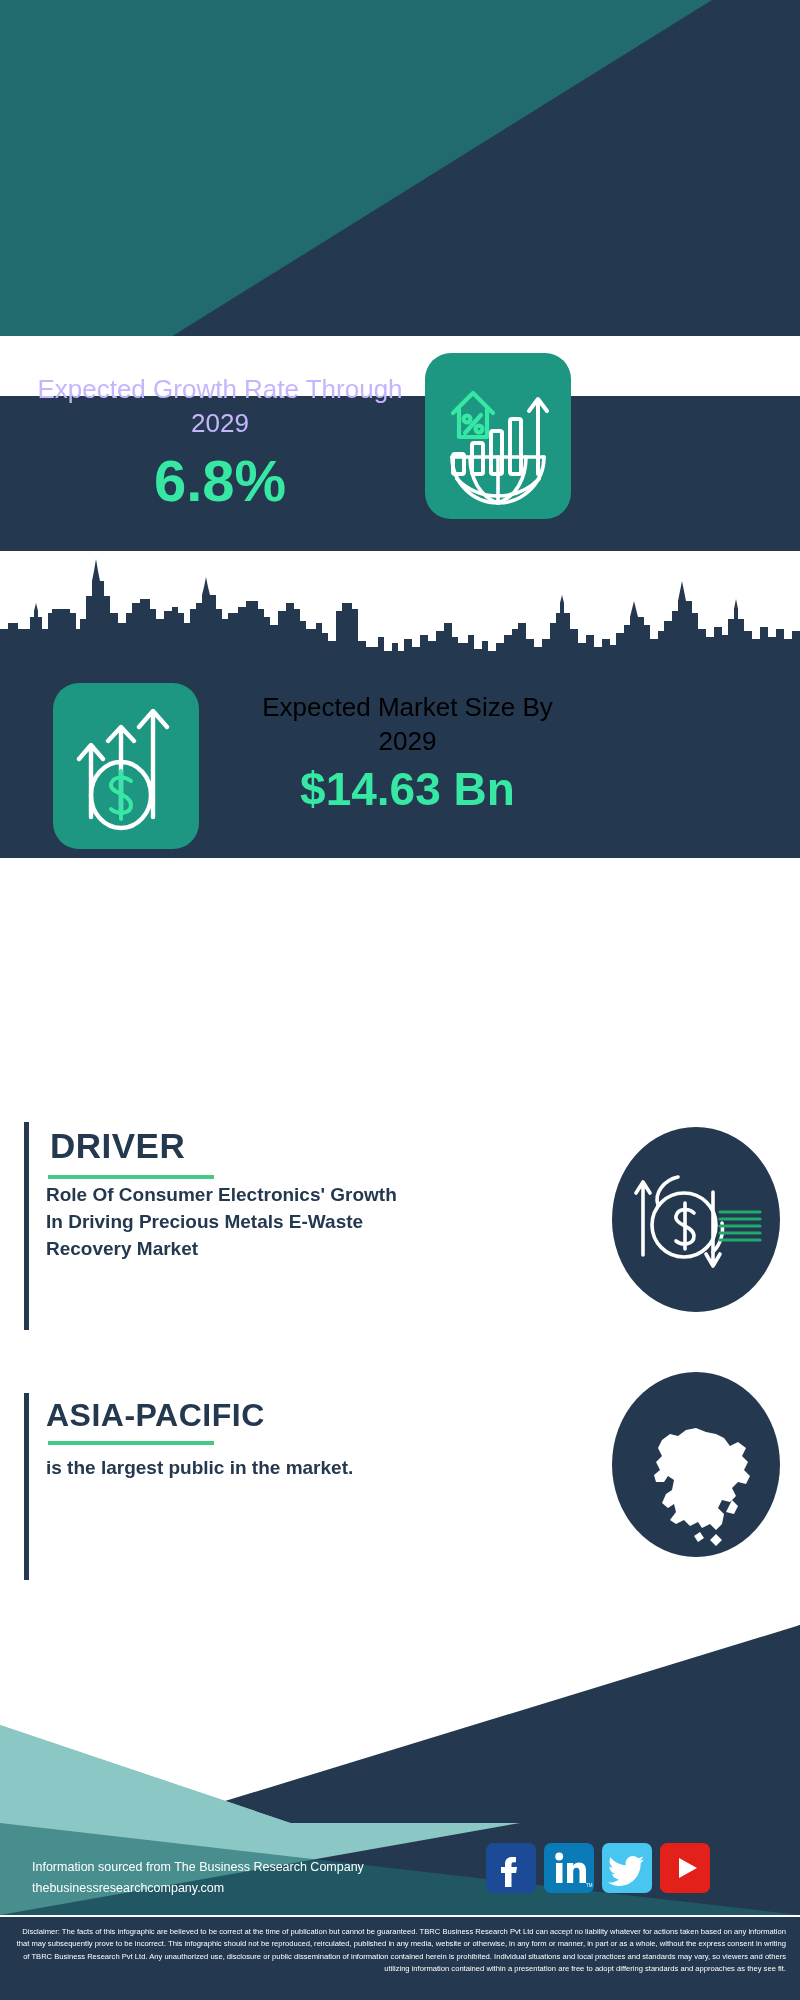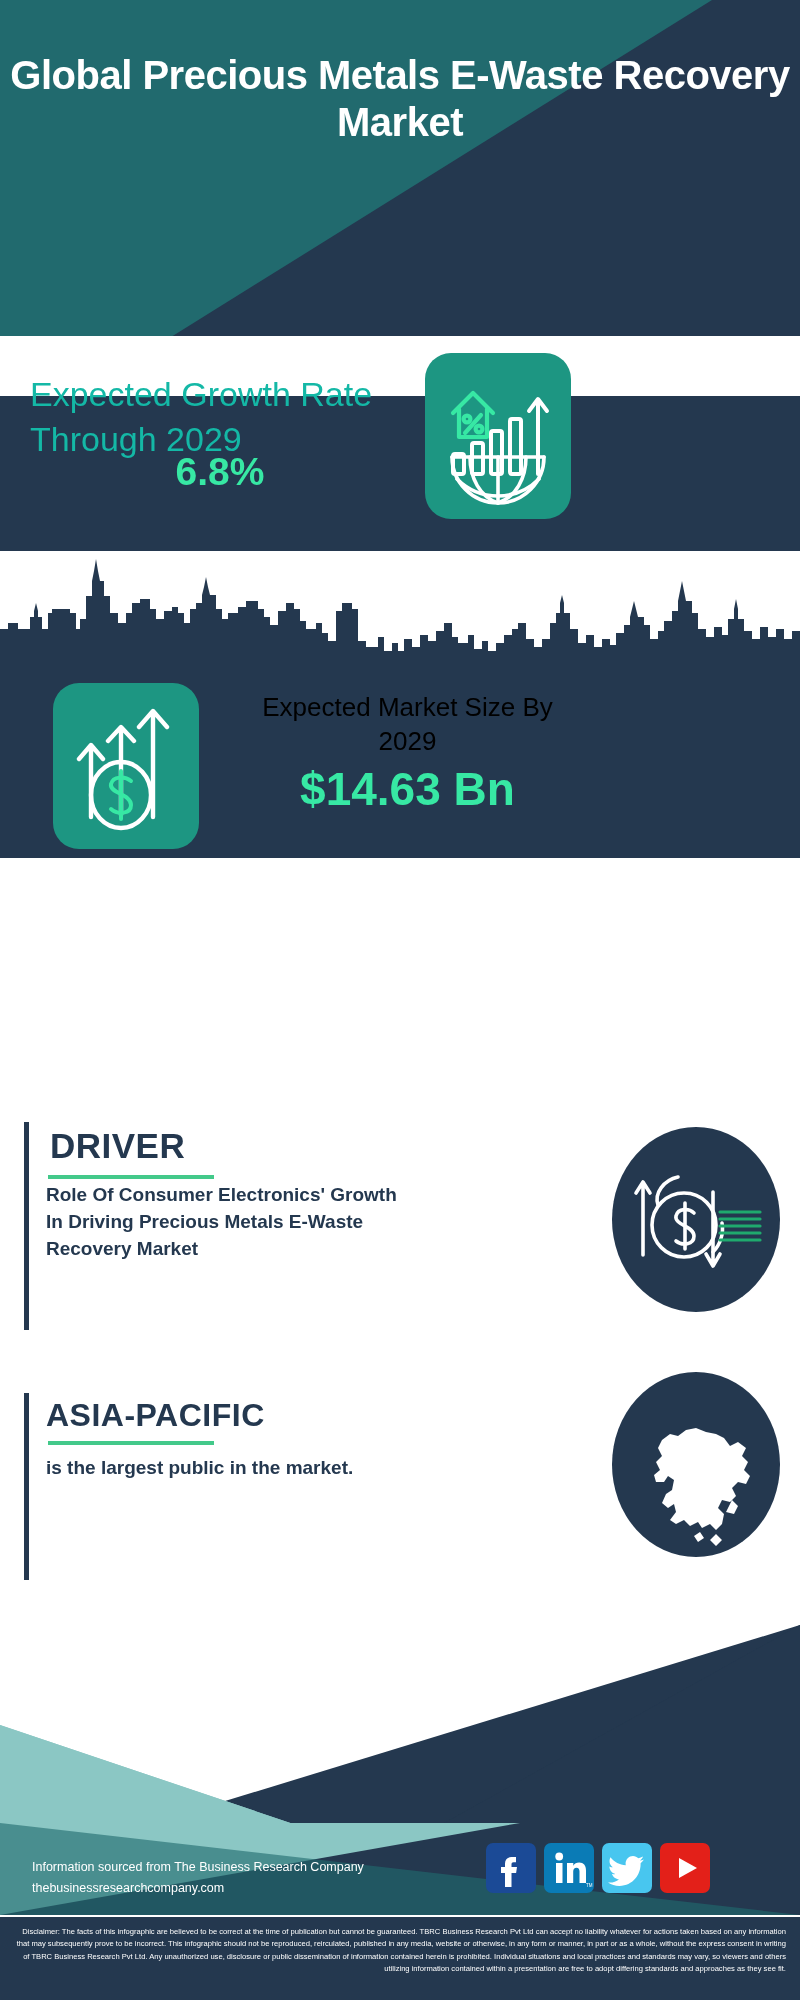--- a/index.html
+++ b/index.html
@@ -34,27 +34,27 @@
   
   .growth-band {
     position:absolute; left:0; top:336px; width:800px; height:211px;
     background:#24384f;
   }
   .growth-band-inner{
     position:absolute; left:0; top:0; width:800px; height:211px;
   }
   .growth-text {
     position:absolute; left:30px; top:36px; width:380px;
-    text-align:left; color:#14b8a6;
-    font-size:34px; line-height:1.32; font-weight:400;
+    text-align:center; color:#c4b5fd;
+    font-size:26px; line-height:1.32; font-weight:400;
   }
   .growth-value {
     position:absolute; left:30px; top:116px; width:380px;
     text-align:center; color:#37e8a4;
-    font-size:39px; font-weight:bold; line-height:1;
+    font-size:58px; font-weight:bold; line-height:1;
   }
   .growth-icon-box {
     position:absolute; left:425px; top:353px; width:146px; height:166px;
     background:#1d9682; border-radius:26px;
   }
 
   
   .market-band {
     position:absolute; left:0; top:547px; width:800px; height:311px;
     background:#24384f;
@@ -149,21 +149,20 @@
   .disclaimer p { text-align:right; }
 </style>
 </head>
 <body>
 
 <div class="header">
   <svg class="header-diag" viewBox="0 0 800 347" preserveAspectRatio="none">
     <rect x="0" y="0" width="800" height="347" fill="#216a6e"></rect>
     <polygon points="712,0 800,0 800,347 155,347" fill="#24384f"></polygon>
   </svg>
-  <div class="header-title">Global Precious Metals E-Waste Recovery Market</div>
 </div>
 
 <svg class="wedge-top" viewBox="0 0 800 52" preserveAspectRatio="none">
   <rect x="0" y="0" width="800" height="52" fill="#ffffff"></rect>
   <polygon points="0,0 72,0 0,46" fill="#8bc7c4"></polygon>
   <polygon points="0,0 118,0 0,52" fill="#8bc7c4" opacity="0.95"></polygon>
 </svg>
 
 <div class="growth-band">
   <svg class="growth-band-inner" viewBox="0 0 800 211" preserveAspectRatio="none">

